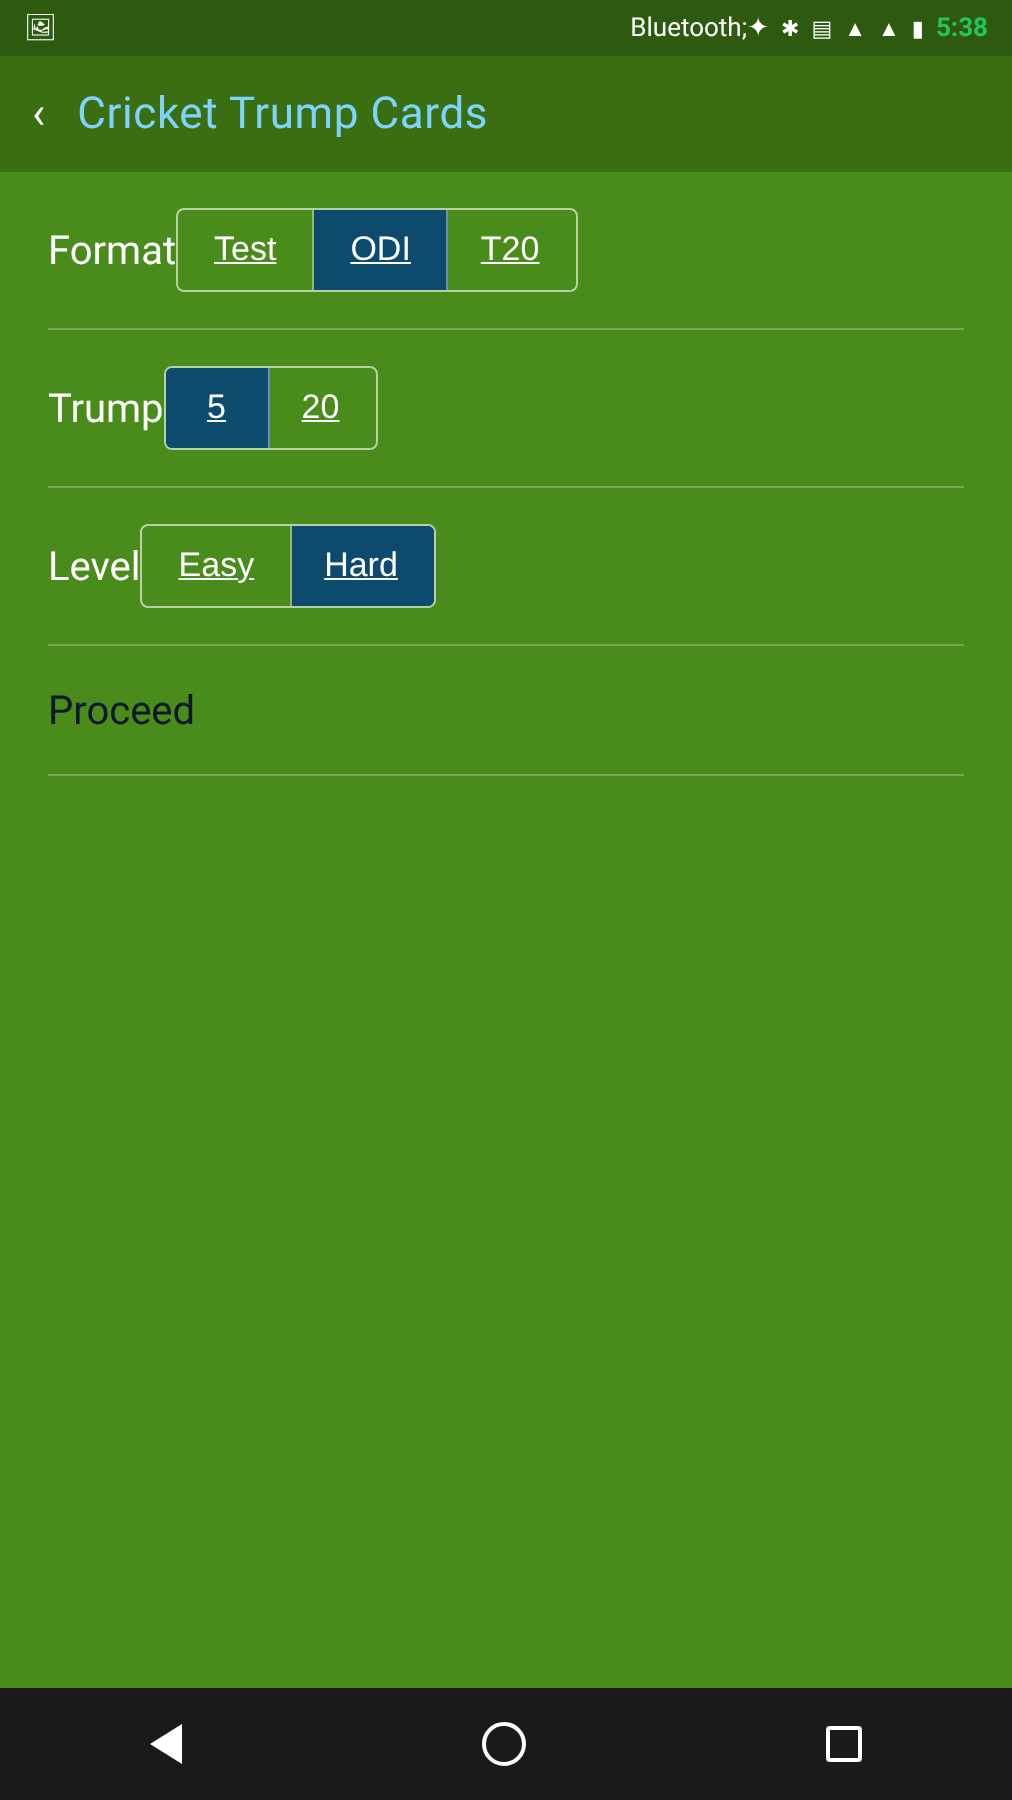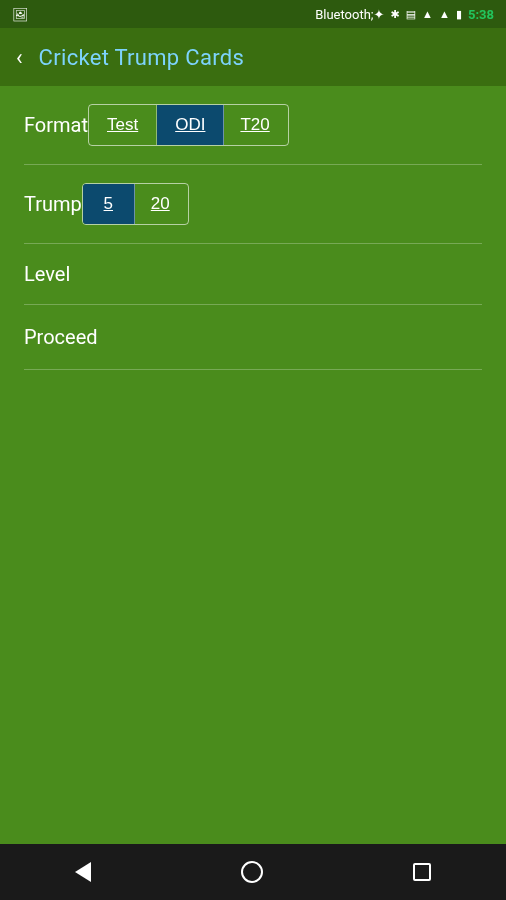--- a/index.html
+++ b/index.html
@@ -113,21 +113,21 @@
     .btn-option.active {
       background: #0c4a6e;
     }
 
     
     .proceed-row {
       padding: 20px 0;
       border-bottom: 1px solid rgba(255,255,255,0.25);
     }
     .proceed-label {
-      color: #ffffff;
+      color: #0f172a;
       font-size: 20px;
       font-weight: 400;
       cursor: pointer;
     }
 
     
     .nav-bar {
       position: absolute;
       bottom: 0;
       left: 0;
@@ -209,20 +209,24 @@
   <div class="row">
     <span class="row-label">Trump</span>
     <div class="btn-group">
       <button class="btn-option active">5</button>
       <button class="btn-option">20</button>
     </div>
   </div>
 
   <div class="row">
     <span class="row-label">Level</span>
+    <div class="btn-group">
+      <button class="btn-option">Easy</button>
+      <button class="btn-option active">Hard</button>
+    </div>
   </div>
 
   <div class="proceed-row">
     <span class="proceed-label">Proceed</span>
   </div>
 
 </div>
 
 <div class="nav-bar">
   <div class="nav-btn">

